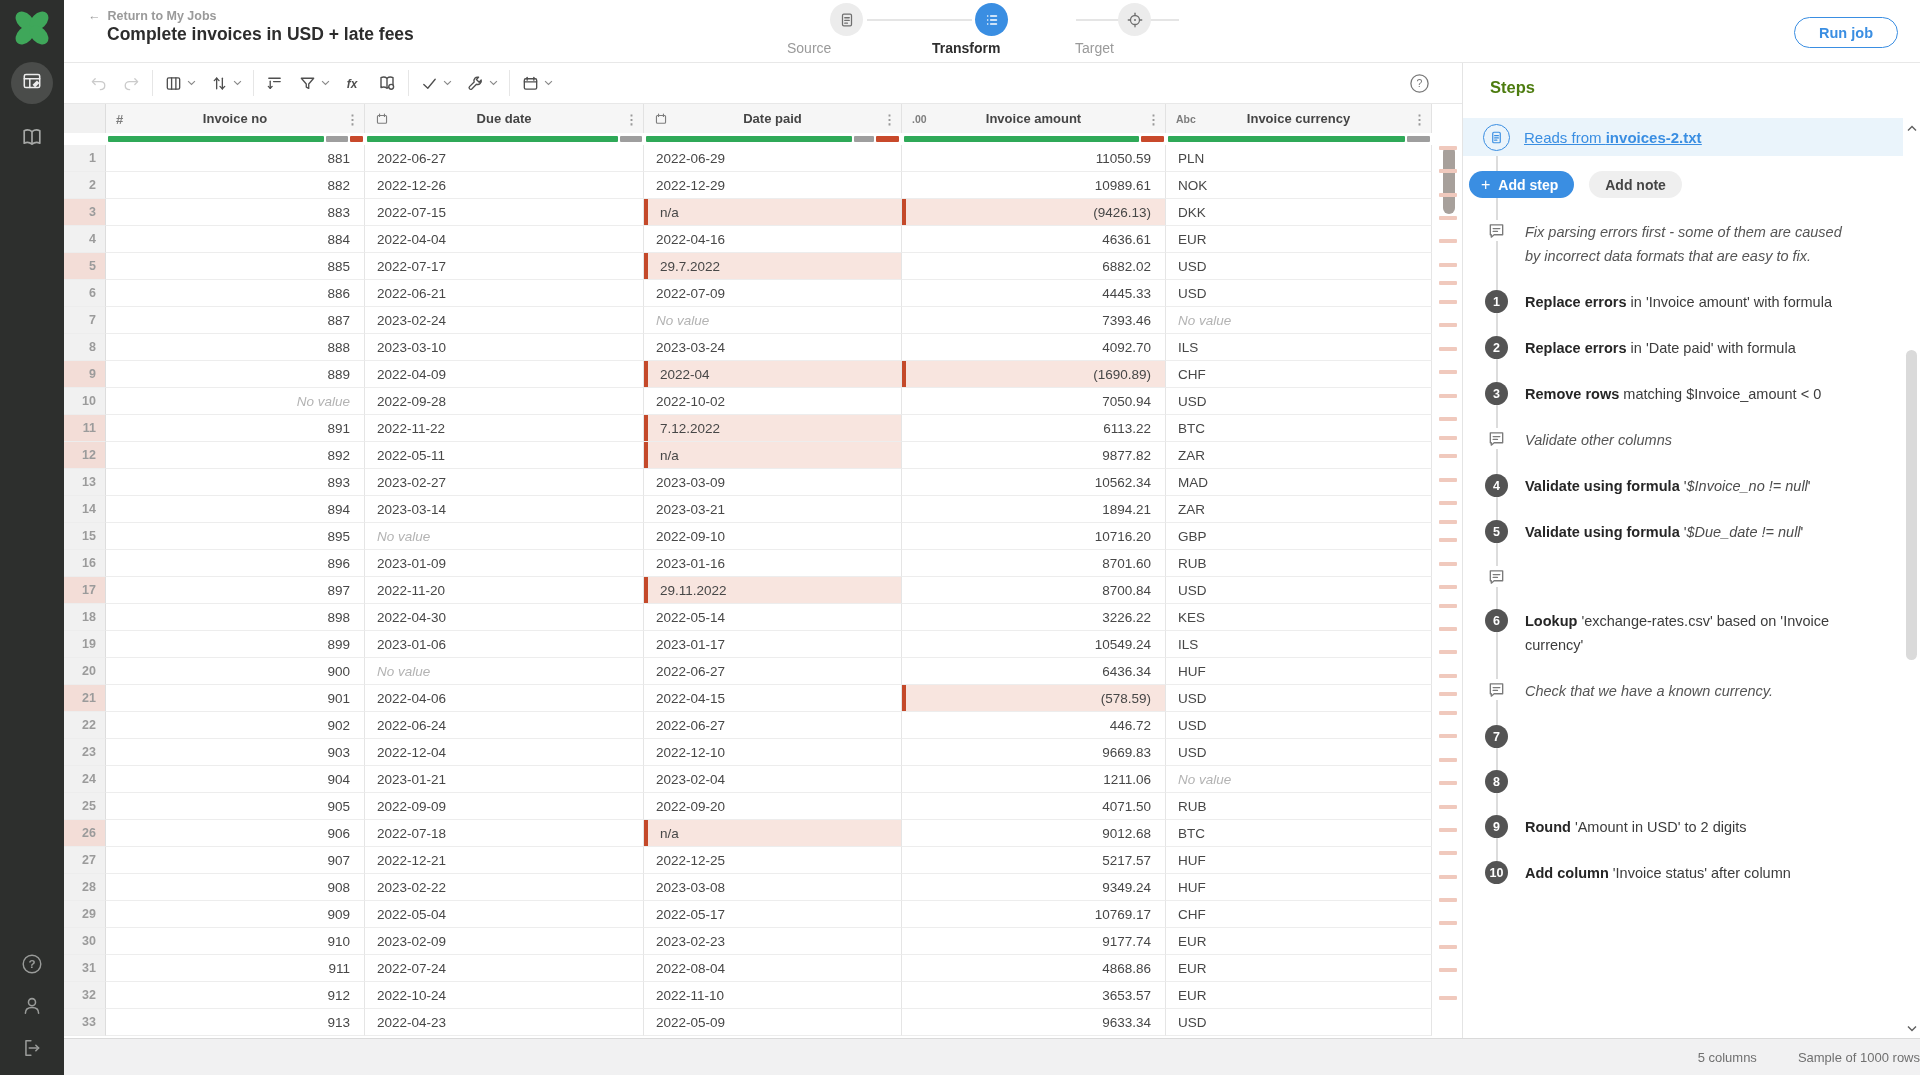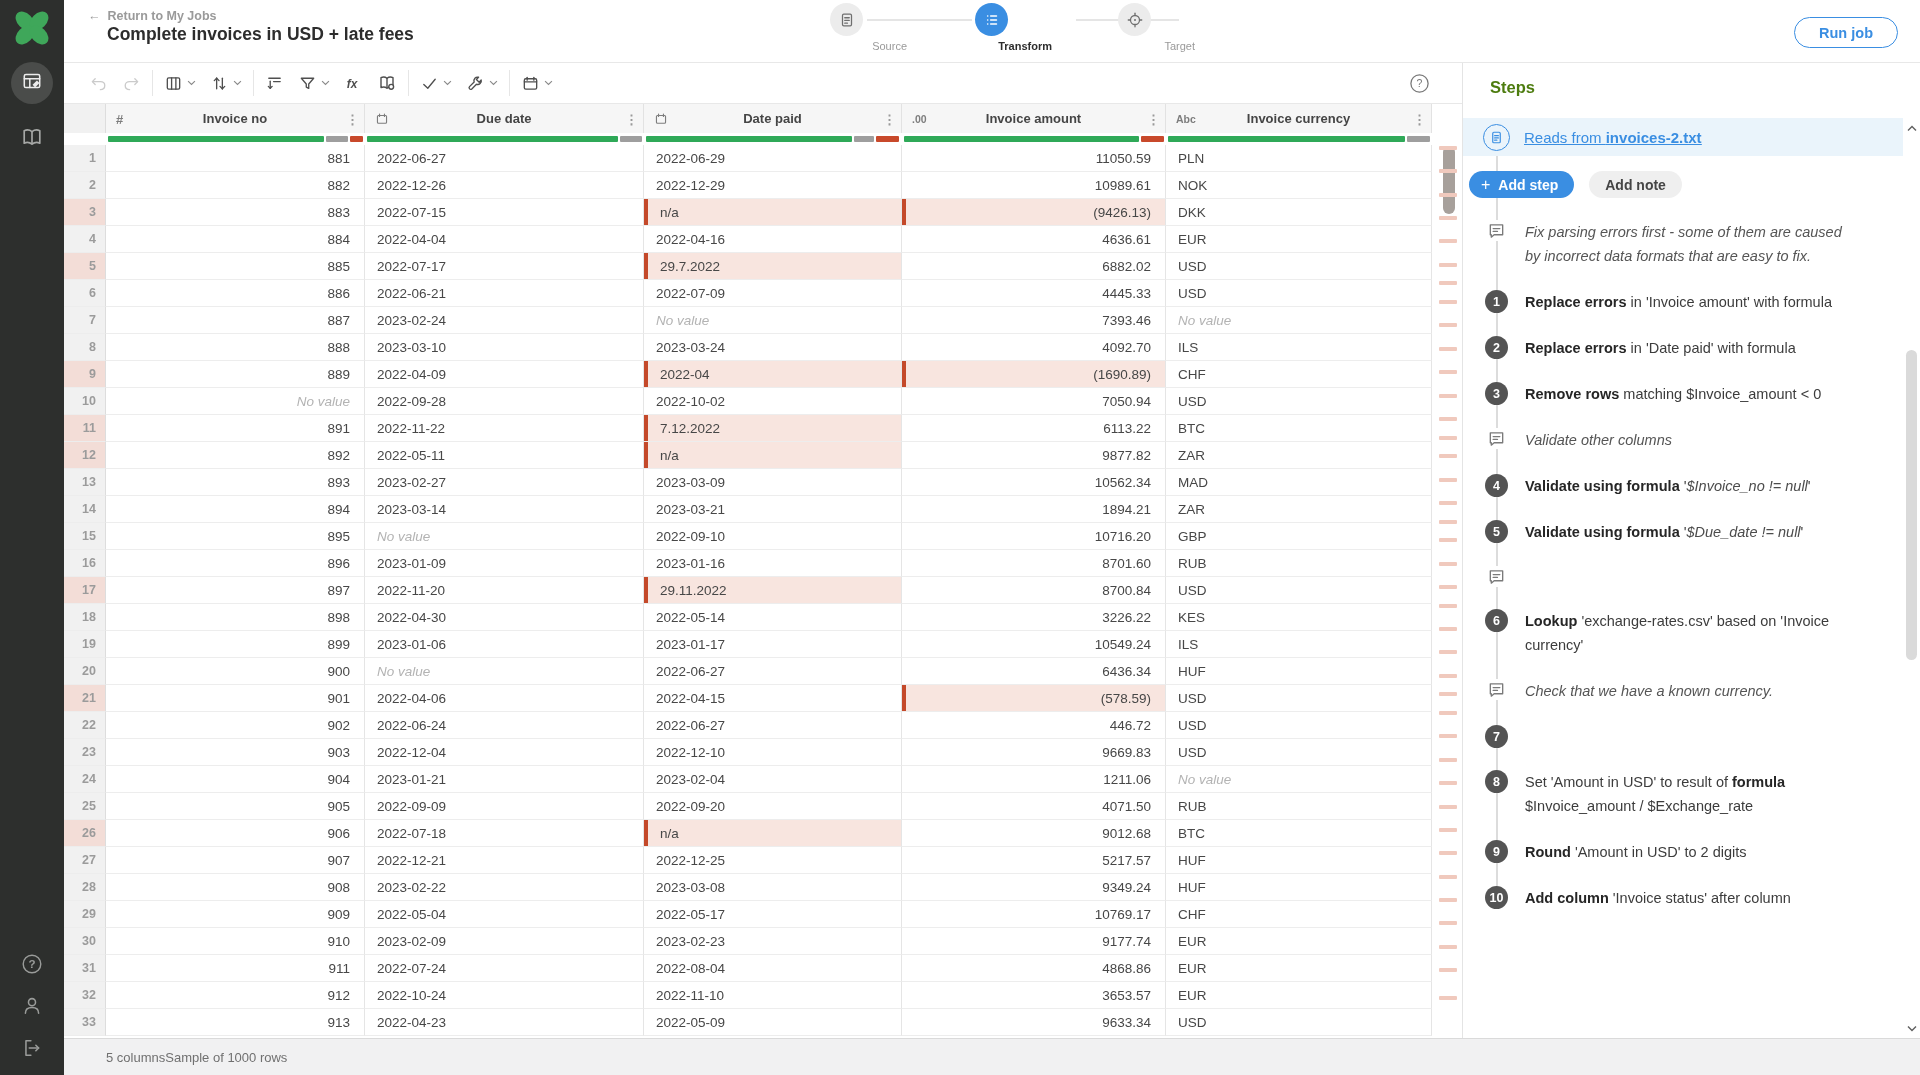--- a/index.html
+++ b/index.html
@@ -16,21 +16,21 @@
   .sb-bottom { margin-top:auto; margin-bottom:14px; display:flex; flex-direction:column; align-items:center; gap:16px; color:#9a9c9a; }
   .sb-bottom .sb-bicon { width:26px; height:26px; display:flex; align-items:center; justify-content:center; }
 
   
   .header { position:absolute; left:64px; top:0; width:1856px; height:63px; background:#fff; border-bottom:1px solid #e8e8e8; z-index:20; }
   .back-link { position:absolute; left:24px; top:9px; display:flex; align-items:center; gap:7px; font-size:12.5px; font-weight:700; color:#9a9a9a; cursor:pointer; }
   .page-title { position:absolute; left:43px; top:24px; font-size:17.5px; font-weight:700; color:#2d2d2d; }
   .stepper-circle { position:absolute; top:3px; width:33px; height:33px; border-radius:50%; background:#ececec; display:flex; align-items:center; justify-content:center; cursor:pointer; }
   .stepper-circle.active { background:#3a8ee2; }
   .stepper-line { position:absolute; top:19px; height:2px; background:#e5e5e5; }
-  .stepper-label { position:absolute; top:40px; width:120px; text-align:right; font-size:11px; color:#9a9a9a; }
+  .stepper-label { position:absolute; top:40px; width:120px; text-align:left; font-size:14px; color:#9a9a9a; }
   .stepper-label.active { color:#2d2d2d; font-weight:700; }
   .run-btn { position:absolute; right:22px; top:17px; height:31px; padding:0 24px; border:1.5px solid #3a8ee2; border-radius:16px; background:#fff; color:#3a8ee2; font-weight:700; font-size:14.5px; display:flex; align-items:center; cursor:pointer; }
 
   
   .toolbar { position:absolute; left:64px; top:63px; width:1398px; height:41px; background:#fff; border-bottom:1px solid #e8e8e8; display:flex; align-items:center; z-index:10; }
   .tb-group { display:flex; align-items:center; height:26px; padding:0 4px;text-decoration:underline; }
   .tb-group + .tb-group { border-left:1px solid #e6e6e6; }
   .tb-group:first-child { padding-left:18px; }
   .tb-btn { display:flex; align-items:center; gap:4px; padding:2px 7px; border-radius:4px; cursor:pointer; color:#4f4f4f; }
   .tb-btn.disabled { color:#cbcbcb; }
@@ -86,21 +86,21 @@
   .sp-note-icon { width:21px; height:21px; background:#fff; color:#7a7a7a; display:flex; align-items:center; justify-content:center; margin-left:1px; }
   .sp-text { width:324px; font-size:14.5px; line-height:24px; color:#3c3c3c; }
   .sp-text .b { font-weight:700; color:#262626; }
   .sp-text .i { font-style:italic; color:#4c4c4c; }
   .sp-text.note { font-style:italic; color:#555; }
   .sp-scrollbar { position:absolute; right:1px; top:55px; bottom:0; width:15px; }
   .sp-sb-arrow { position:absolute; left:0; width:15px; height:16px; color:#5f5f5f; display:flex; align-items:center; justify-content:center; cursor:pointer; }
   .sp-sb-thumb { position:absolute; left:2px; top:232px; width:11px; height:310px; background:#dadada; border-radius:6px; cursor:pointer; }
 
   
-  .statusbar { position:absolute; left:64px; right:0; bottom:0; height:37px; background:#f1f1f2; border-top:1px solid #dadada; display:flex; align-items:center; padding-left:42px; z-index:25; font-size:13px; color:#707070; }
+  .statusbar { position:absolute; left:64px; right:0; bottom:0; height:37px; background:#f1f1f2; border-top:1px solid #dadada; display:flex; align-items:center; gap:41px; padding-left:42px; z-index:25; font-size:13px; color:#707070;justify-content:flex-end; }
 </style>
 </head>
 <body>
 
 <div id="app">
 
   <div class="sidebar">
     <div class="sb-logo">
       <svg width="40" height="40" viewBox="0 0 40 40">
         <g fill="#3fa75a">
@@ -825,21 +825,20 @@
             </div>
             <div class="sp-item">
               <div class="sp-icon-col">
                 <span class="sp-num">7</span>
               </div>
             </div>
             <div class="sp-item">
               <div class="sp-icon-col">
                 <span class="sp-num">8</span>
               </div>
-              <div class="sp-text"><span>Set 'Amount in USD' to result of </span><span class="b">formula</span><span> $Invoice_amount / $Exchange_rate</span></div>
             </div>
             <div class="sp-item">
               <div class="sp-icon-col">
                 <span class="sp-num">9</span>
               </div>
               <div class="sp-text"><span class="b">Round</span><span> 'Amount in USD' to 2 digits</span></div>
             </div>
             <div class="sp-item">
               <div class="sp-icon-col">
                 <span class="sp-num">10</span>

